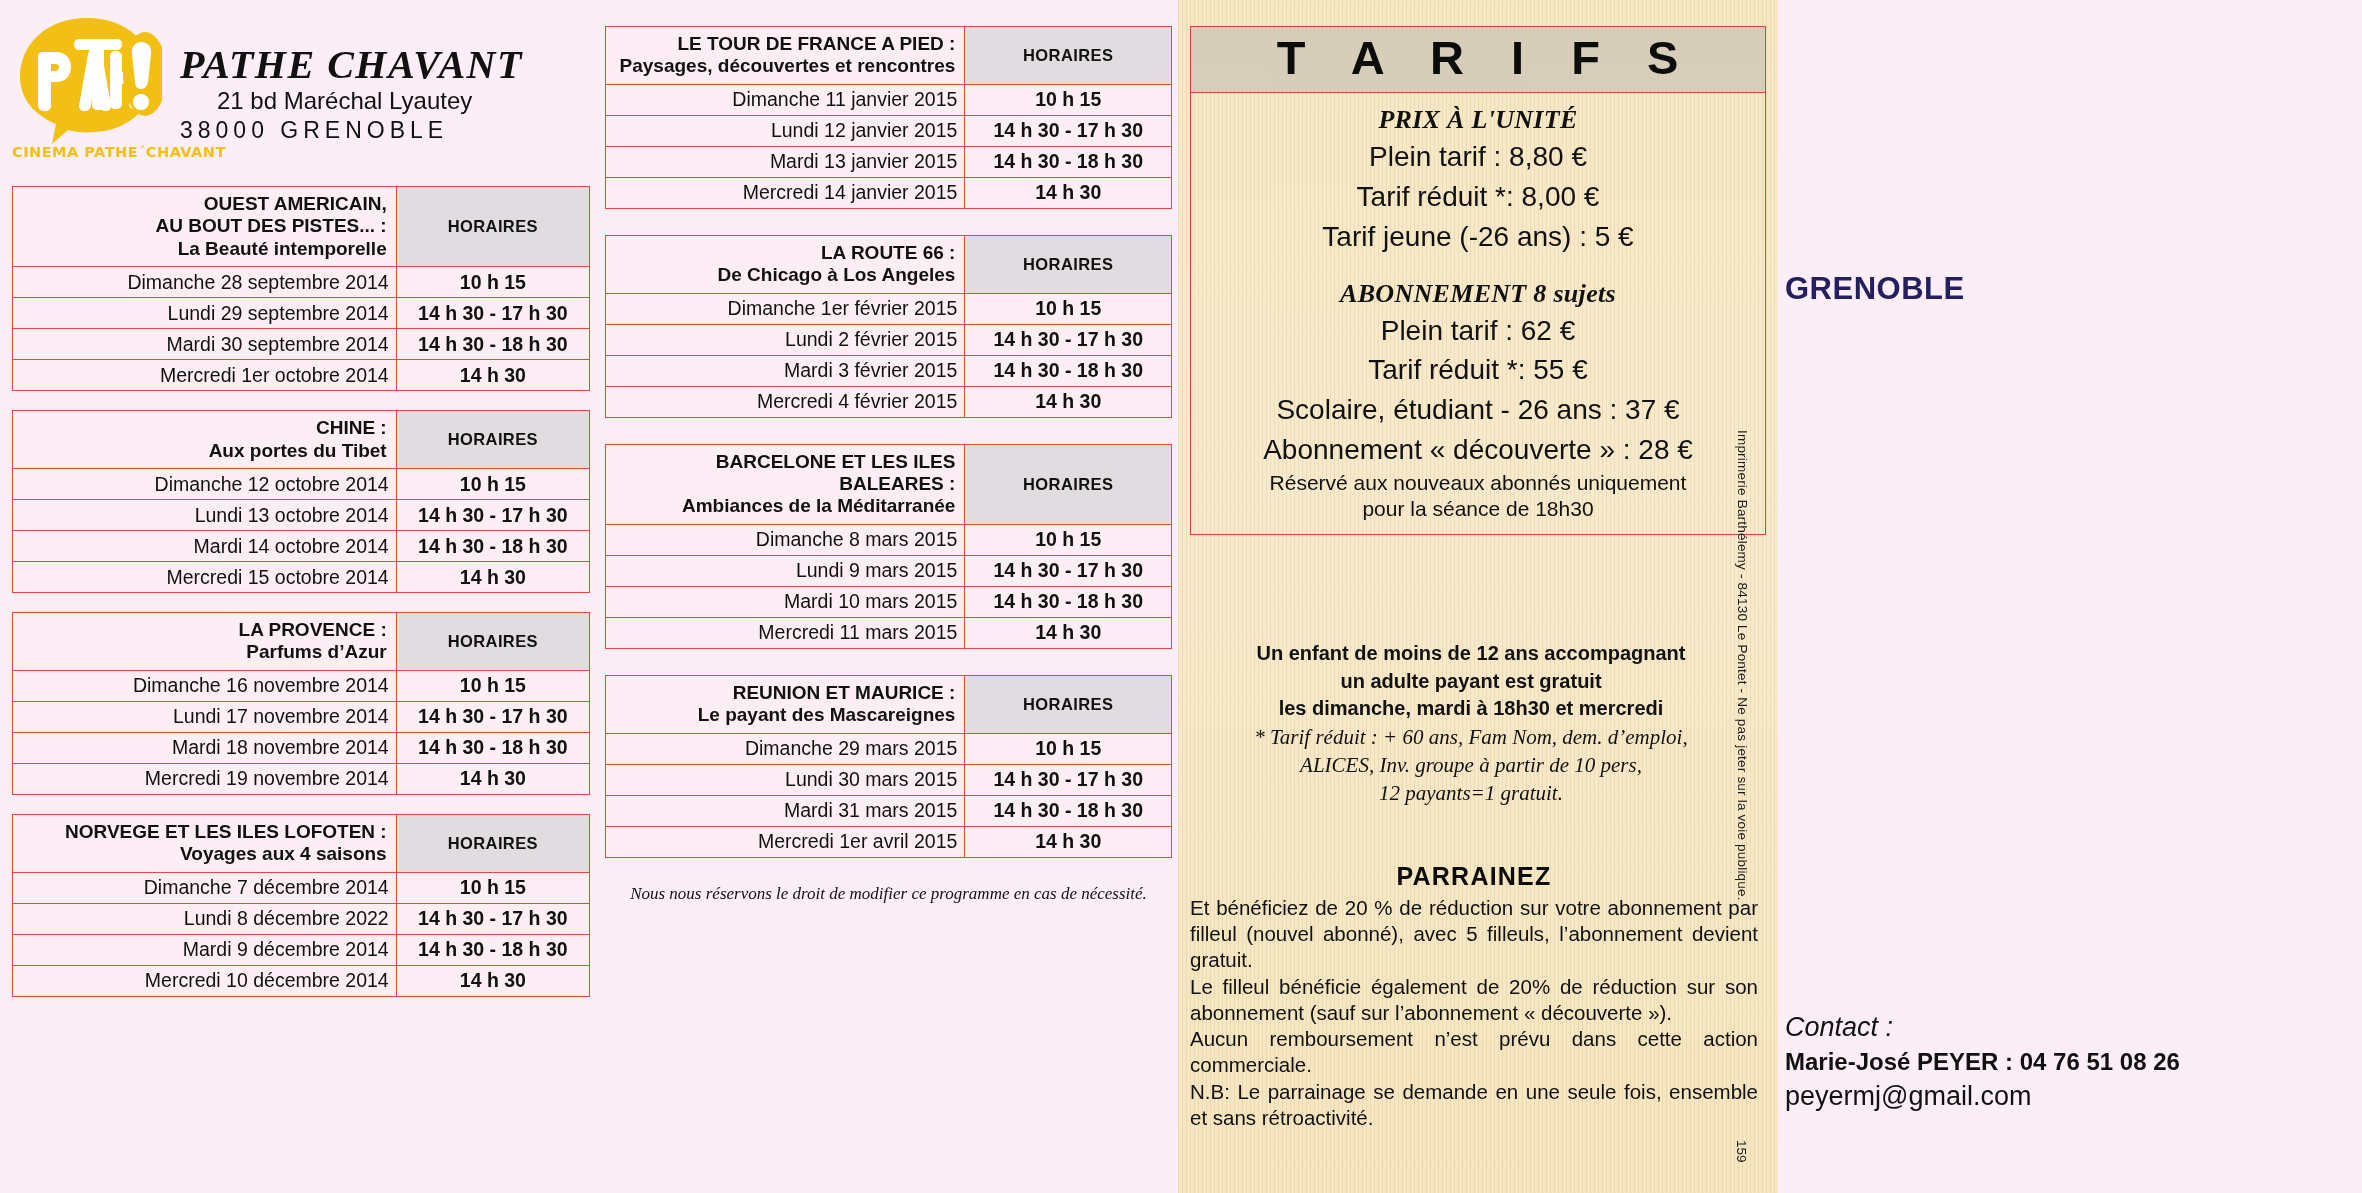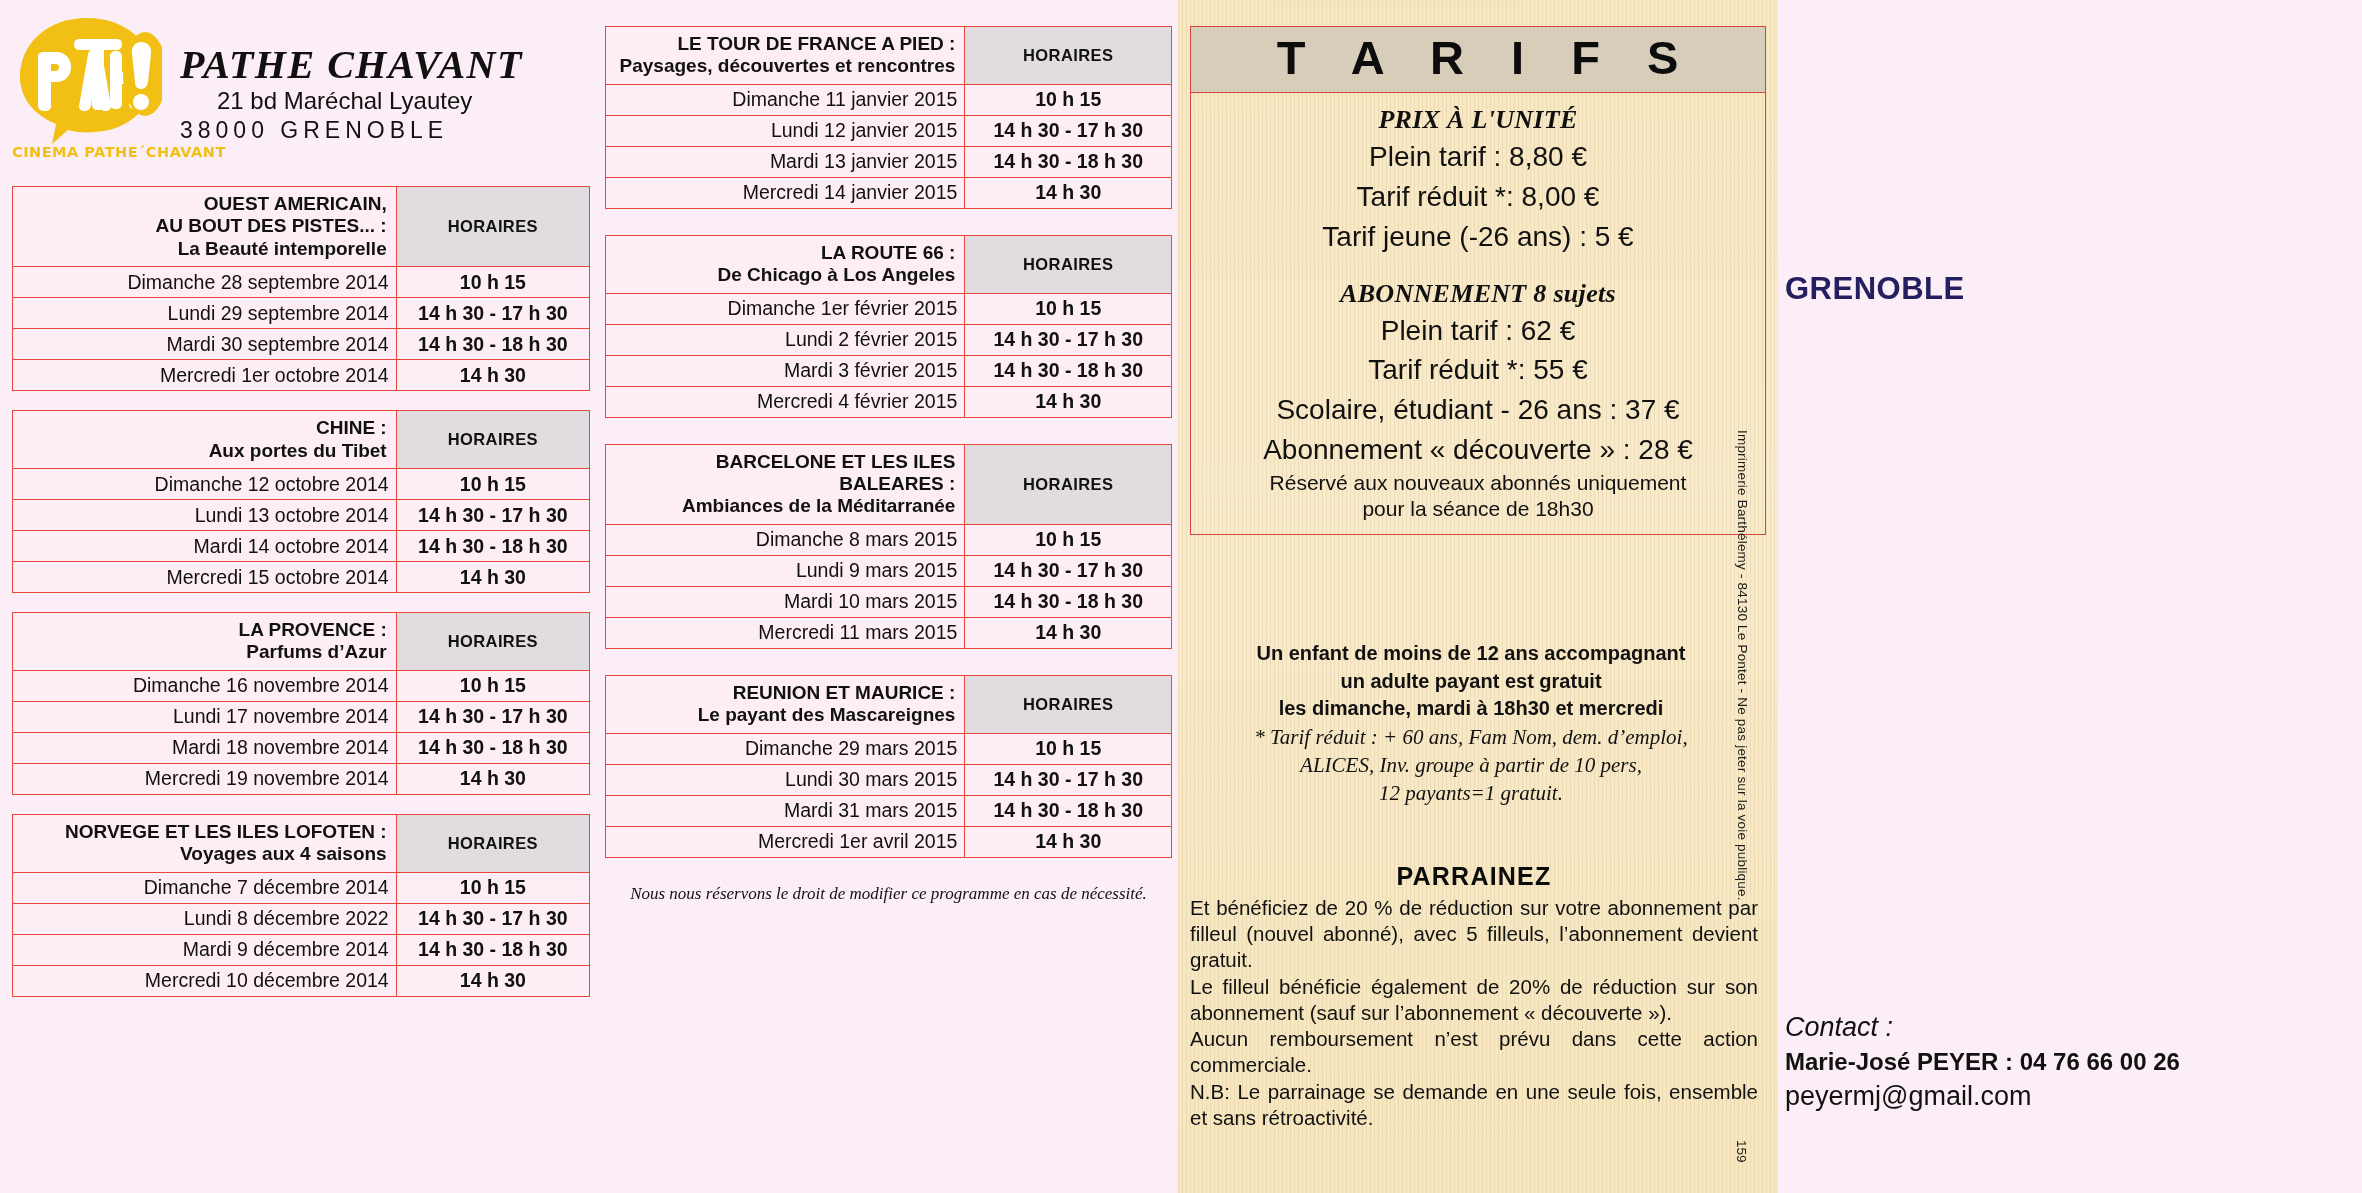--- a/index.html
+++ b/index.html
@@ -521,17 +521,17 @@
       </div>
   </div>
 
   <div class="vert-credit">Imprimerie Barthélemy - 84130 Le Pontet -  Ne pas jeter sur la voie publique.</div>
   <div class="vert-num">159</div>
 
   <div class="city-label">GRENOBLE</div>
 
   <div class="contact-block">
     <div class="contact-title">Contact :</div>
-    <div class="contact-name">Marie-José PEYER : 04 76 66 00 26</div>
+    <div class="contact-name">Marie-José PEYER : 04 76 51 08 26</div>
     <div class="contact-mail">peyermj@gmail.com</div>
   </div>
 
 </div>
 
 </body></html>

